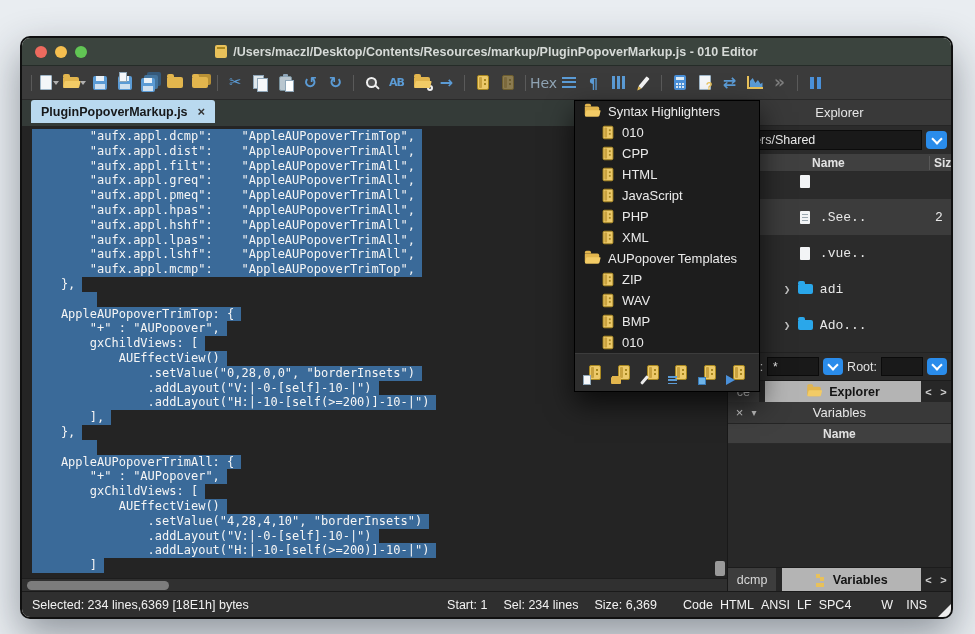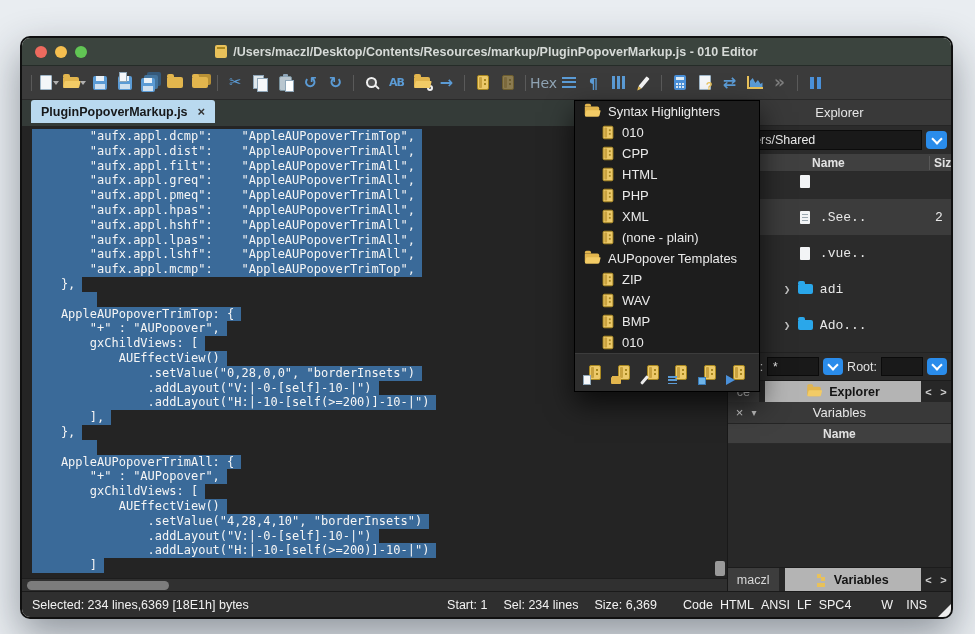--- a/index.html
+++ b/index.html
@@ -440,21 +440,21 @@
       <div class="panel-head vars">
         <span class="ph-x">×</span>
         <span class="ph-arrow">▾</span>
         <span class="ph-title">Variables</span>
       </div>
       <div class="grid-head vars">
         <span class="col-name">Name</span>
       </div>
       <div class="vars-body"></div>
       <div class="ptabs bottom">
-        <span class="ptab partial">maczl</span>
+        <span class="ptab partial">dcmp</span>
         <span class="ptab active">
           <span class="ic-vars"></span>
           <span>Variables</span>
         </span>
         <span class="arr">&lt;</span>
         <span class="arr">&gt;</span>
       </div>
     </div>
   </div>
 
@@ -492,29 +492,29 @@
         <div class="menu-item child">
           <span class="ic-scroll"></span>
           <span>CPP</span>
         </div>
         <div class="menu-item child">
           <span class="ic-scroll"></span>
           <span>HTML</span>
         </div>
         <div class="menu-item child">
           <span class="ic-scroll"></span>
+          <span>JavaScript</span>
+        </div>
+        <div class="menu-item child">
+          <span class="ic-scroll"></span>
           <span>PHP</span>
         </div>
         <div class="menu-item child">
           <span class="ic-scroll"></span>
           <span>XML</span>
-        </div>
-        <div class="menu-item child">
-          <span class="ic-scroll"></span>
-          <span>(none - plain)</span>
         </div>
         <div class="menu-item">
           <span class="ic-folder open"></span>
           <span>AUPopover Templates</span>
         </div>
         <div class="menu-item child">
           <span class="ic-scroll"></span>
           <span>ZIP</span>
         </div>
         <div class="menu-item child">

